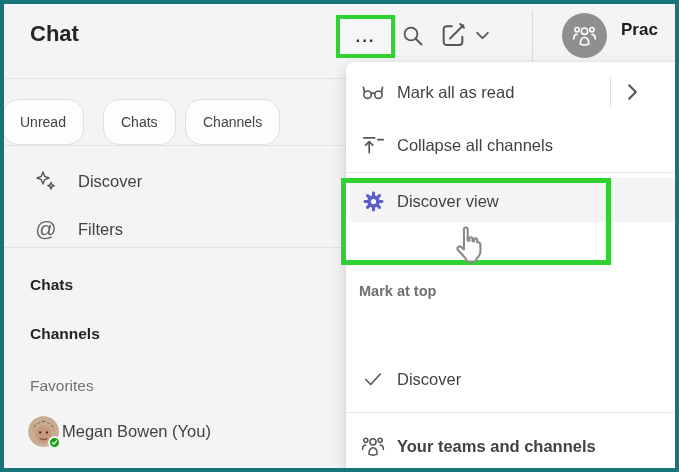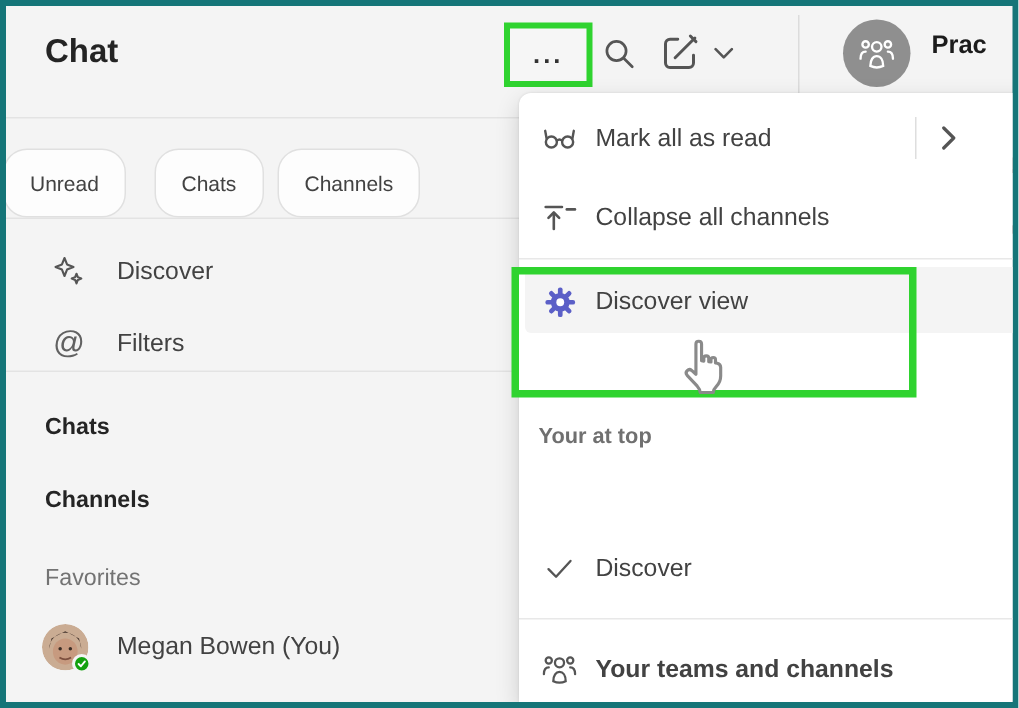--- a/index.html
+++ b/index.html
@@ -52,21 +52,21 @@
   .at-glyph { font-size:21px; color:#616161; }
 
   .side-h { position:absolute; left:26px; font-size:15.5px; font-weight:700; color:#242424; }
   .h-chats { top:272px; } .h-channels { top:321px; }
   .side-sub { position:absolute; left:26px; top:373px; font-size:15.5px; color:#737373; }
 
   .chat-row { position:absolute; left:0; top:408px; width:340px; height:44px; cursor:pointer; }
   .mb-avatar { position:absolute; left:24px; top:4px; width:31px; height:31px; border-radius:50%; overflow:hidden; }
   .presence { position:absolute; left:44px; top:24px; width:13px; height:13px; border-radius:50%;
               background:#13a10e; border:2px solid #f4f4f4; display:flex; align-items:center; justify-content:center; }
-  .chat-row .clabel { position:absolute; left:74px; top:10px; font-size:16.5px; color:#424242; }
+  .chat-row .clabel { position:absolute; left:58px; top:10px; font-size:16.5px; color:#424242; }
 
   
   .frag { position:absolute; left:663px; font-size:15px; font-weight:600; color:#3c3c3c; }
   .frag-1 { top:98px; } .frag-2 { top:143px; }
 
   
   .menu {
     position:absolute; left:342px; top:58px; width:352px; height:406px;
     background:#ffffff; border-radius:8px 8px 0 0;
     box-shadow:0 6px 16px rgba(0,0,0,.16), 0 0 2px rgba(0,0,0,.10);
@@ -242,21 +242,21 @@
             <rect x="10.5" y="2.5" width="3" height="19" rx="1.4" transform="rotate(90 12 12)"></rect>
             <rect x="10.5" y="2.5" width="3" height="19" rx="1.4" transform="rotate(135 12 12)"></rect>
             <circle cx="12" cy="12" r="6"></circle>
           </g>
           <circle cx="12" cy="12" r="2.5" fill="#ffffff"></circle>
         </svg>
       </span>
       <span class="mlabel">Discover view</span>
     </div>
 
-    <div class="m-section">Your at top</div>
+    <div class="m-section">Mark at top</div>
 
 
     <div class="m-row mr-discover">
       <span class="micon">
         <svg width="22" height="22" viewBox="0 0 24 24">
             <path d="M4 12.5 L9.5 18 L20 6.5" fill="none" stroke="#555" stroke-width="1.7" stroke-linecap="round" stroke-linejoin="round"></path>
           </svg>
       </span>
       <span class="mlabel">Discover</span>
     </div>

